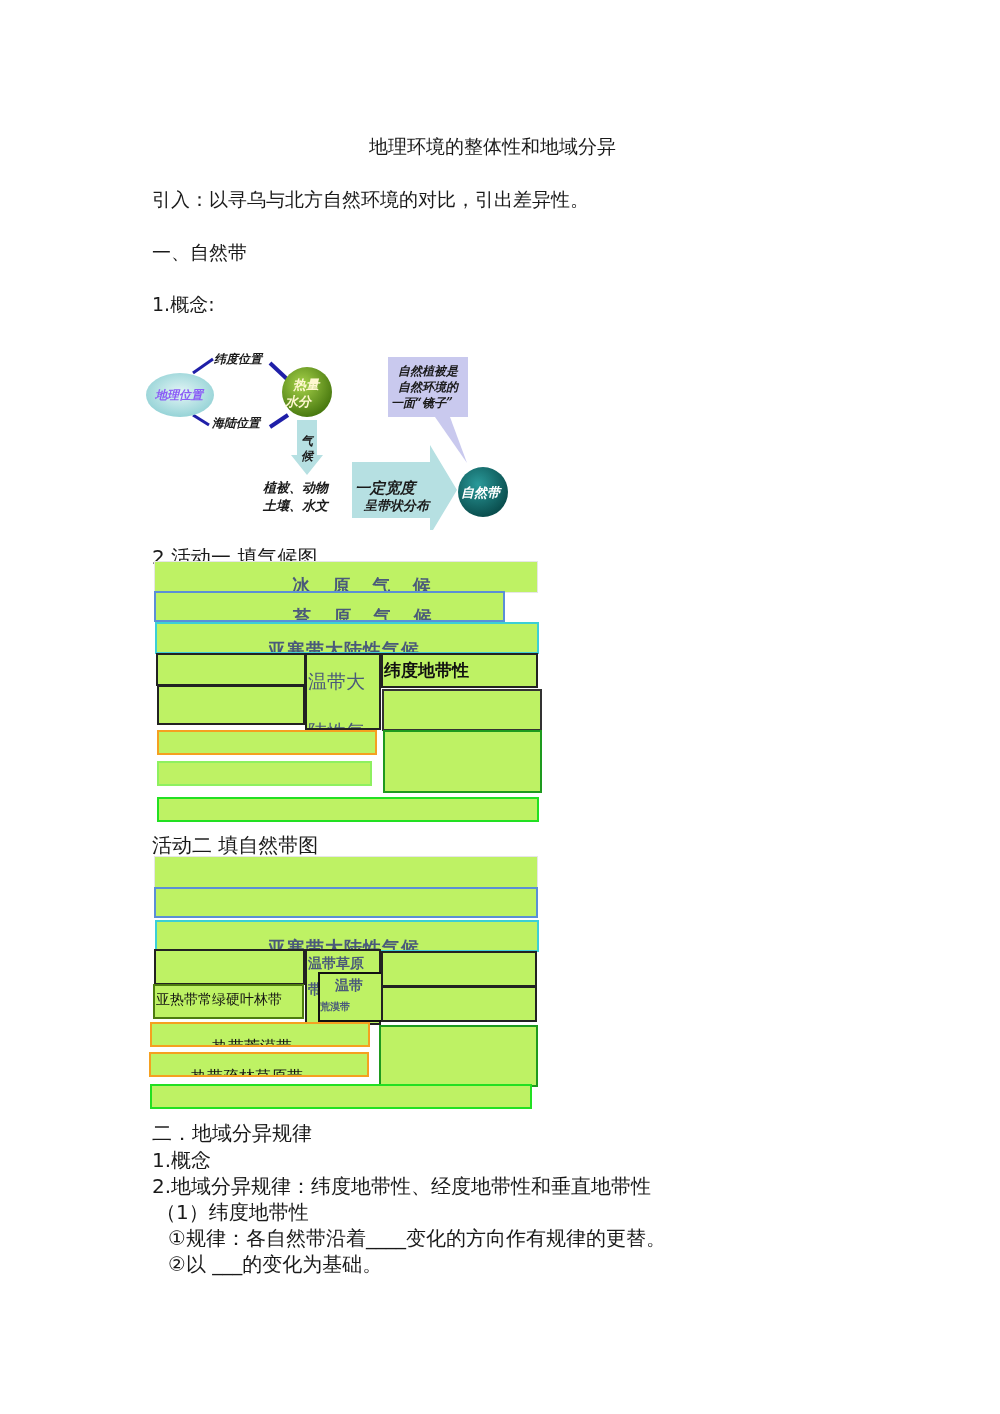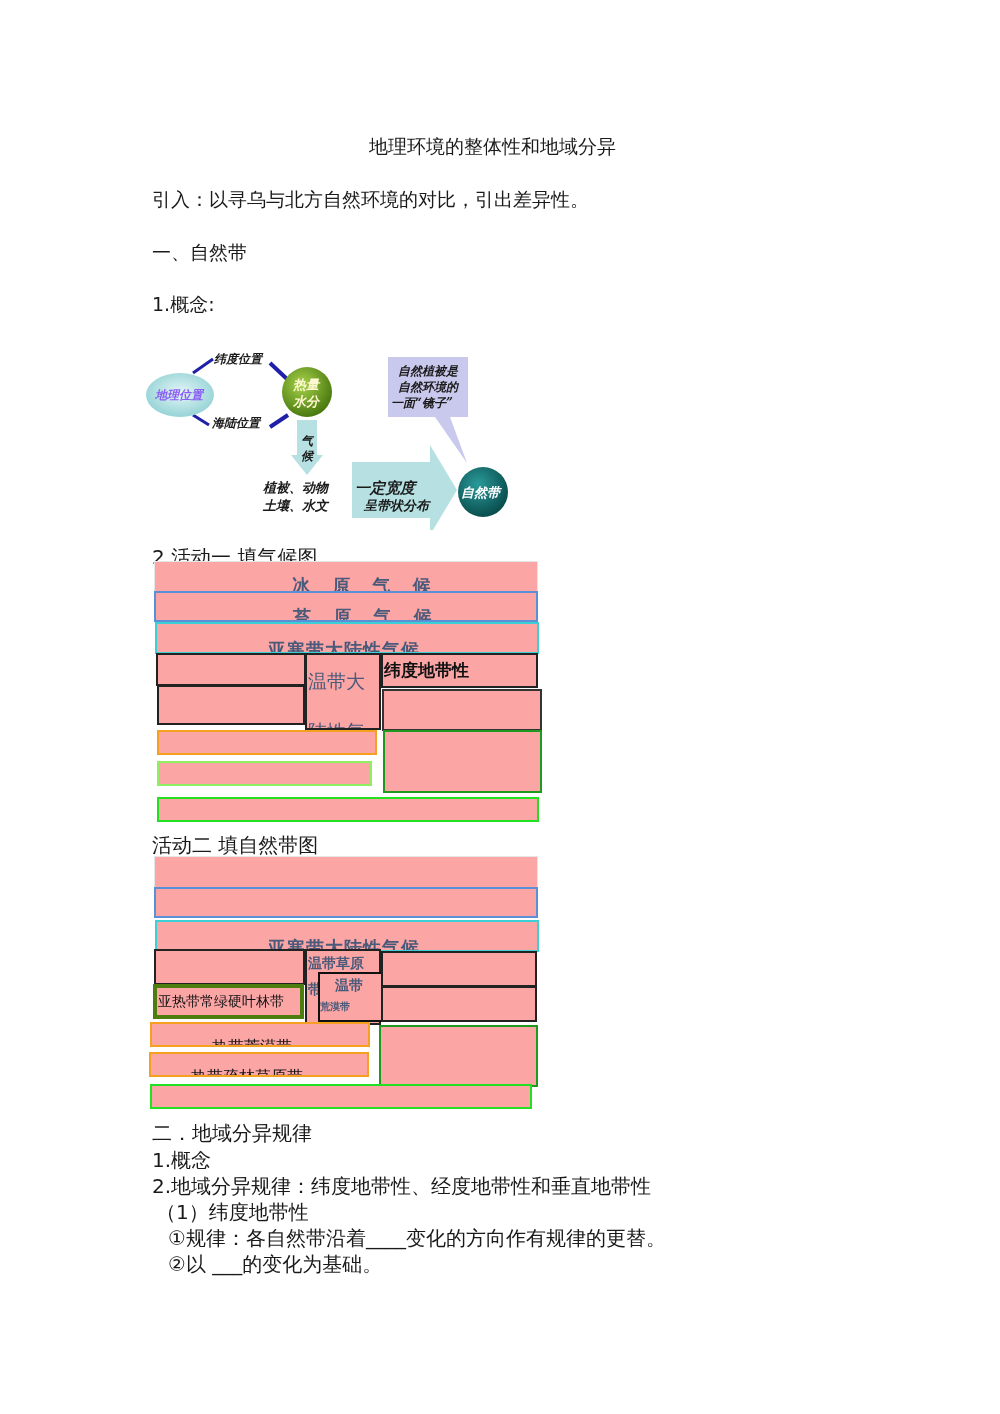--- a/index.html
+++ b/index.html
@@ -3,21 +3,21 @@
 <meta charset="utf-8">
 <style>
   html, body { margin:0; padding:0; background:#ffffff; }
   body { width:1000px; height:1414px; position:relative; overflow:hidden;
          font-family:"DejaVu Sans","Liberation Sans",sans-serif; color:#1a1a1a; }
   .abs { position:absolute; }
   .t { position:absolute; white-space:nowrap; color:#1a1a1a; }
   .title { font-size:19px; }
   .p20 { font-size:19px; }
   .p16 { font-size:20px; }
-  .box { position:absolute; box-sizing:border-box; background:#fca5a5; }
+  .box { position:absolute; box-sizing:border-box; background:#bef264; }
   .lbl-blue { color:#4a5a7a; font-weight:bold; font-size:18px; letter-spacing:1px; }
   .clip { overflow:hidden; }
   .diagram-text { font-family:"DejaVu Serif","Liberation Serif",serif; font-weight:bold;font-style:italic; }
 </style>
 </head>
 <body>
 
 <div class="t title" style="left:369px;top:134px;">地理环境的整体性和地域分异</div>
 <div class="t p20" style="left:152px;top:187px;">引入：以寻乌与北方自然环境的对比，引出差异性。</div>
 <div class="t p20" style="left:152px;top:240px;">一、自然带</div>
@@ -55,39 +55,39 @@
 
     <rect x="243" y="12" width="80" height="60" fill="#c9c9ee"></rect>
     <polygon points="290,72 305,72 322,118" fill="#c9c9ee"></polygon>
 
     <circle cx="338" cy="147" r="25" fill="url(#gZone)"></circle>
   </svg>
   <div class="t diagram-text" style="left:10px;top:42px;font-size:12px;color:#8b5cf6;">地理位置</div>
   <div class="t diagram-text" style="left:69px;top:6px;font-size:12px;">纬度位置</div>
   <div class="t diagram-text" style="left:67px;top:70px;font-size:12px;text-align:right;">海陆位置</div>
   <div class="t diagram-text" style="left:148px;top:31px;font-size:13px;color:#fff8d0;">热量</div>
-  <div class="t diagram-text" style="left:148px;top:48px;font-size:13px;color:#fff8d0;">水分</div>
+  <div class="t diagram-text" style="left:140px;top:48px;font-size:13px;color:#fff8d0;">水分</div>
   <div class="t diagram-text" style="left:156px;top:88px;font-size:12px;">气</div>
   <div class="t diagram-text" style="left:156px;top:103px;font-size:12px;">候</div>
   <div class="t diagram-text" style="left:118px;top:134px;font-size:13px;">植被、动物</div>
   <div class="t diagram-text" style="left:118px;top:152px;font-size:13px;">土壤、水文</div>
   <div class="t diagram-text" style="left:210px;top:134px;font-size:15px;">一定宽度</div>
   <div class="t diagram-text" style="left:219px;top:152px;font-size:13px;">呈带状分布</div>
   <div class="t diagram-text" style="left:316px;top:139px;font-size:13px;color:#ffffff;">自然带</div>
   <div class="t diagram-text" style="left:253px;top:18px;font-size:12px;">自然植被是</div>
   <div class="t diagram-text" style="left:253px;top:34px;font-size:12px;">自然环境的</div>
   <div class="t diagram-text" style="left:246px;top:50px;font-size:12px;">一面“镜子”</div>
 </div>
 
 <div class="t p16" style="left:152px;top:544px;">2.活动一  填气候图</div>
 
 <div class="box clip" style="left:154px;top:561px;width:384px;height:32px;border:1.5px solid #e6e6e6;">
   <div class="t lbl-blue" style="left:137px;top:12px;letter-spacing:8px;">冰 原 气 候</div>
 </div>
-<div class="box clip" style="left:154px;top:591px;width:384px;height:31px;border:2px solid #5b8fd6;">
+<div class="box clip" style="left:154px;top:591px;width:351px;height:31px;border:2px solid #5b8fd6;">
   <div class="t lbl-blue" style="left:137px;top:12px;letter-spacing:8px;">苔 原 气 候</div>
 </div>
 <div class="box clip" style="left:155px;top:622px;width:384px;height:32px;border:2px solid #3ccfd6;">
   <div class="t lbl-blue" style="left:111px;top:14px;">亚寒带大陆性气候</div>
 </div>
 <div class="box" style="left:156px;top:653px;width:150px;height:33px;border:2px solid #222;"></div>
 <div class="box" style="left:157px;top:685px;width:148px;height:40px;border:2px solid #222;"></div>
 <div class="box clip" style="left:305px;top:653px;width:76px;height:77px;border:2px solid #222;">
   <div class="t" style="left:1px;top:14px;font-size:19px;color:#4a5a7a;">温带大</div>
   <div class="t" style="left:1px;top:64px;font-size:19px;color:#4a5a7a;">陆性气</div>
@@ -110,21 +110,21 @@
 </div>
 <div class="box" style="left:154px;top:949px;width:151px;height:36px;border:2px solid #222;"></div>
 <div class="box clip" style="left:305px;top:949px;width:76px;height:76px;border:2px solid #222;">
   <div class="t" style="left:1px;top:4px;font-size:14px;font-weight:bold;color:#4a5a7a;">温带草原</div>
   <div class="t" style="left:1px;top:30px;font-size:14px;font-weight:bold;color:#4a5a7a;">带</div>
 </div>
 <div class="box" style="left:318px;top:972px;width:68px;height:50px;border:2.5px solid #111;">
   <div class="t" style="left:15px;top:3px;font-size:14px;font-weight:bold;color:#4a5a7a;">温带</div>
   <div class="t" style="left:0px;top:26px;font-size:10px;font-weight:bold;color:#4a5a7a;">荒漠带</div>
 </div>
-<div class="box" style="left:153px;top:984px;width:151px;height:35px;border:4px solid #4d7c0f;">
+<div class="box" style="left:153px;top:984px;width:151px;height:35px;border:2px solid #4d7c0f;">
   <div class="t" style="left:1px;top:5px;font-size:14px;color:#111;">亚热带常绿硬叶林带</div>
 </div>
 <div class="box" style="left:381px;top:951px;width:156px;height:36px;border:2px solid #222;"></div>
 <div class="box" style="left:381px;top:986px;width:156px;height:36px;border:2px solid #222;"></div>
 <div class="box clip" style="left:150px;top:1022px;width:220px;height:25px;border:2px solid #f5a020;">
   <div class="t" style="left:60px;top:13px;font-size:16px;color:#111;">热带荒漠带</div>
 </div>
 <div class="box clip" style="left:149px;top:1052px;width:220px;height:25px;border:2px solid #f5a020;">
   <div class="t" style="left:40px;top:13px;font-size:16px;color:#111;">热带疏林草原带</div>
 </div>

